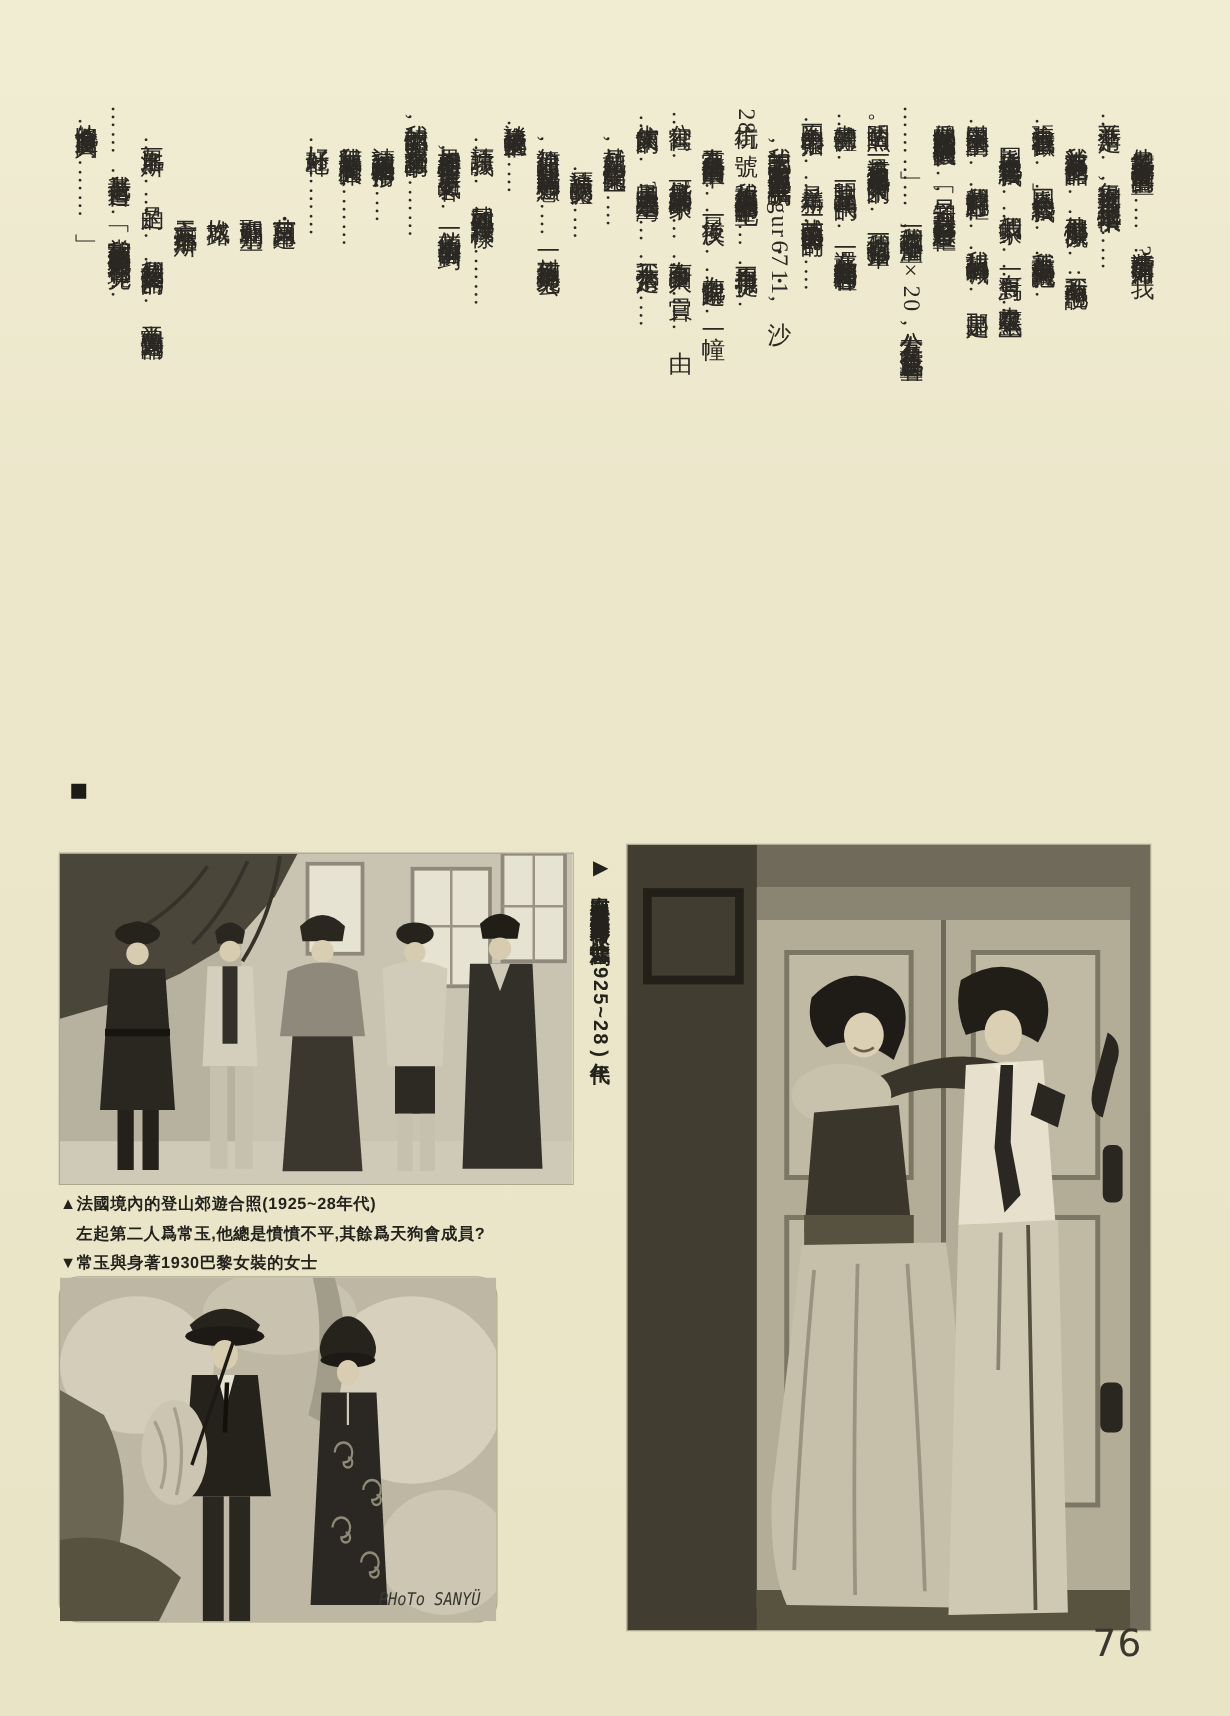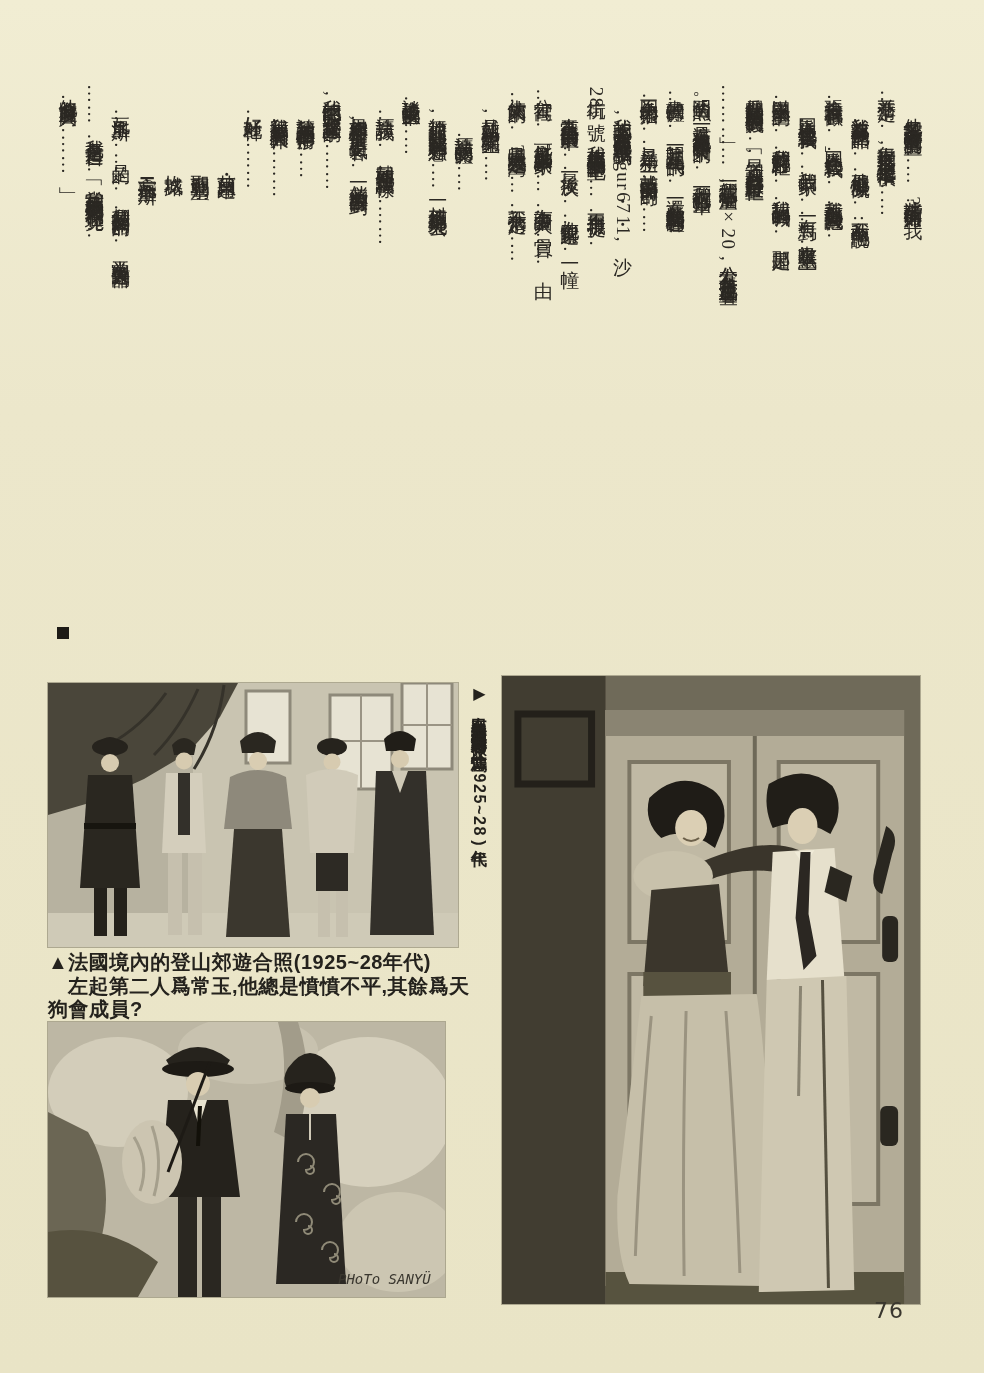--- a/index.html
+++ b/index.html
@@ -28,40 +28,40 @@
   }
   
   .end-mark{
     position:absolute;left:57px;top:627px;
     width:12px;height:12px;background:#1d1b16;
   }
   
   .captions{
     position:absolute;left:48px;top:951px;width:434px;
     font-family:"Liberation Sans","DejaVu Sans",sans-serif;
-    font-size:20px;line-height:23.5px;letter-spacing:.5px;
+    font-size:13px;line-height:23.5px;letter-spacing:.5px;
     color:#24221d;font-weight:bold;
   }
   .caption-vert{
     position:absolute;left:468px;top:684px;height:430px;
     writing-mode:vertical-rl;
     font-family:"Liberation Sans","DejaVu Sans",sans-serif;
     font-size:16px;letter-spacing:1.6px;color:#24221d;font-weight:bold;
   }
   
   .photo{position:absolute;display:block;box-shadow:0 0 0 1px rgba(60,55,40,.35);}
   .photo-group{left:48px;top:683px;width:410px;height:264px;}
-  .photo-couple-paris{left:48px;top:1022px;width:397px;height:275px;}
+  .photo-couple-paris{left:48px;top:1022px;width:349px;height:275px;border-radius:15px;}
   .photo-couple-door{left:502px;top:676px;width:418px;height:628px;}
   .photo svg{display:block;width:100%;height:100%;}
   
   .page-number{
     position:absolute;left:874px;top:1298px;
     font-family:"DejaVu Sans","Liberation Sans",sans-serif;
-    font-size:22px;color:#3a372f;letter-spacing:1px;
+    font-size:30px;color:#3a372f;letter-spacing:1px;
   }
 </style>
 </head>
 <body>
 
 <div class="page">
 
   <div class="article">
       <div class="col" style="text-indent: 1em;">他老是等著許多寄往臺灣展覽的畫………這些畫的下落如何?我</div>
       <div class="col">並不清楚……每次提到這件事,他總是憤憤不平………</div>

